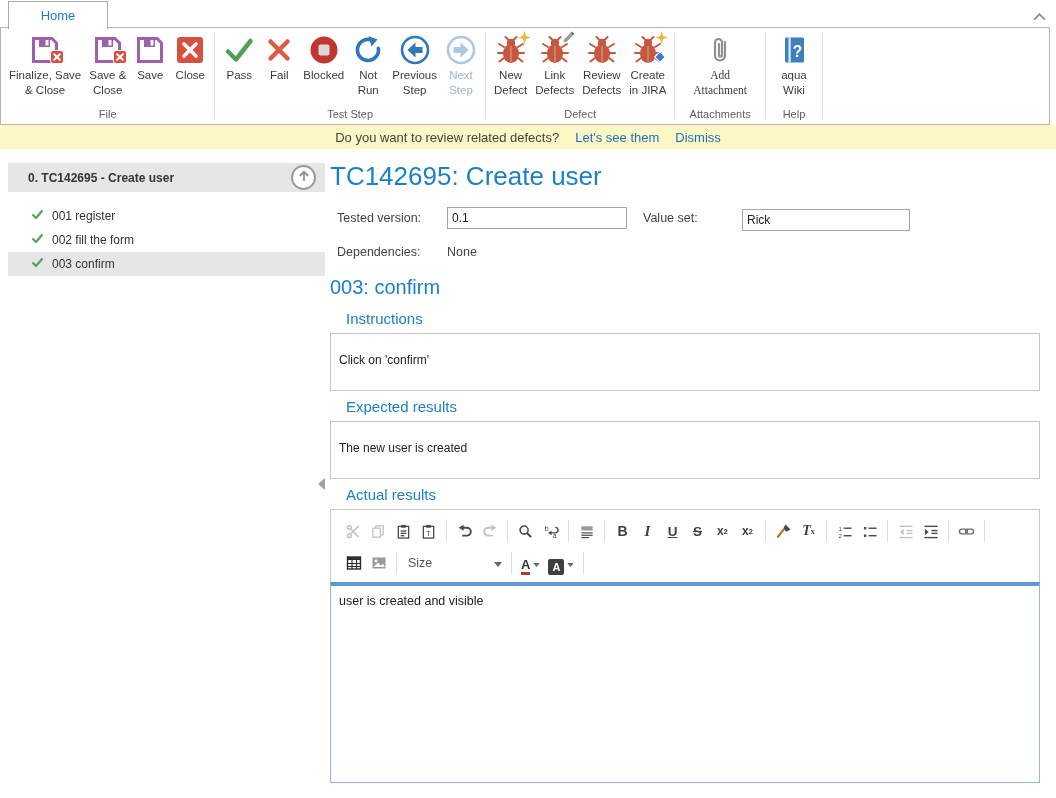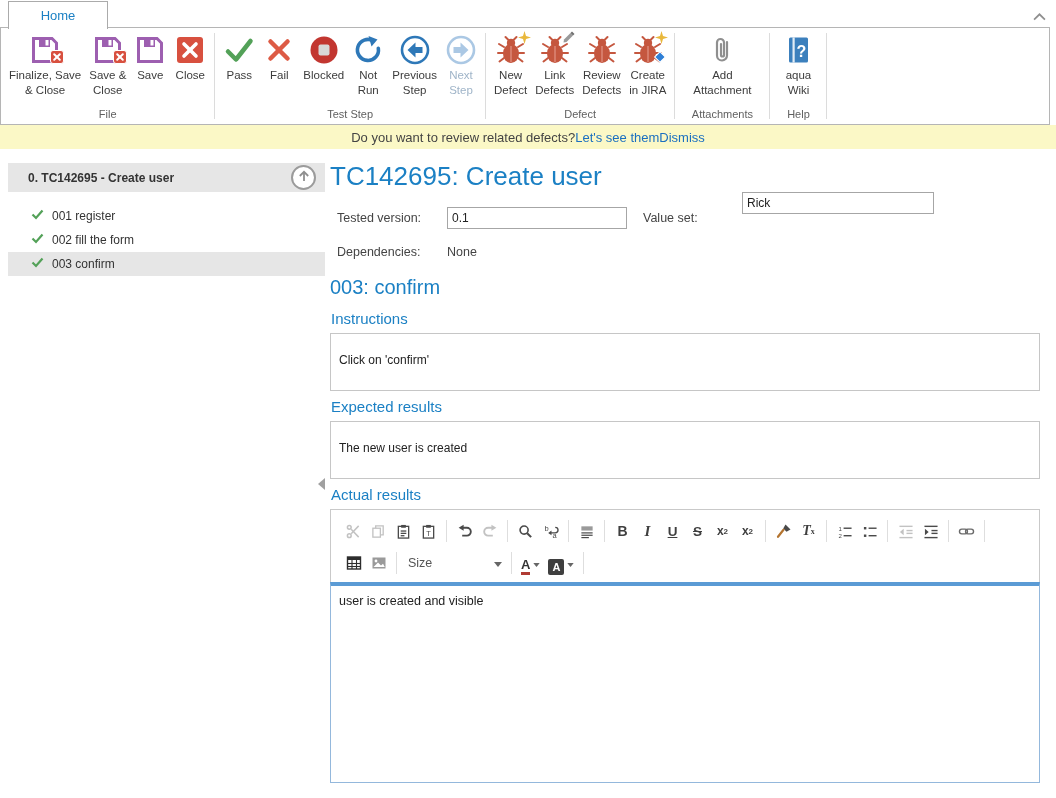--- a/index.html
+++ b/index.html
@@ -23,21 +23,21 @@
   .rsep { width:1px; background:#dcdcdc; margin:5px 0 5px 0; }
   .rbtn { display:flex; flex-direction:column; align-items:center;
     padding:3px 4px 0 4px; min-width:38px; cursor:pointer; }
   .rbtn .rlabel { font-size:11.5px; color:#3c3c3c; line-height:1.3; text-align:center; margin-top:2px; }
   .rbtn.disabled .rlabel { color:#9fb4c8; }
   .ricon { position:relative; width:32px; height:32px; display:block; }
   .badge { position:absolute; right:-3px; bottom:-2px; }
 
   
   .notif { height:24px; background:var(--notification-bg);
-    display:flex; align-items:center; justify-content:center; 
+    display:flex; align-items:center; justify-content:center; gap:16px;
     font-size:13px; color:#444; }
   .notif a { color:var(--link-blue); text-decoration:none; cursor:pointer;text-align:center; }
 
   
   .content { position:relative; width:1056px; height:648px; background:#fff; }
 
   
   .sidebar { position:absolute; left:8px; top:14px; width:317px; }
   .sb-header { position:relative; background:var(--selection-gray); height:29px;
     display:flex; align-items:center; padding-left:20px;
@@ -55,21 +55,21 @@
     border-top:6px solid transparent; border-bottom:6px solid transparent;
     border-right:7px solid #a0a0a0; cursor:pointer; }
 
   
   .main { position:absolute; left:330px; top:0; width:711px; height:640px; }
   .page-title { position:absolute; left:0; top:12px; font-size:26px; color:var(--accent-blue); font-weight:400; }
   .f-label { position:absolute; font-size:12.5px; color:#444; }
   .f-input { position:absolute; height:22px; border:1px solid #a6a6a6; background:#fff;
     font-size:12px; color:#222; padding:0 4px; font-family:"Liberation Sans",sans-serif; }
   .step-title { position:absolute; left:0; top:127px; font-size:20px; color:var(--accent-blue); font-weight:400; }
-  .sec-label { position:absolute; left:1px; font-size:15px; color:var(--accent-blue); font-weight:400; }
+  .sec-label { position:absolute; left:16px; font-size:15px; color:var(--accent-blue); font-weight:400; }
   .ro-box { position:absolute; left:0; width:710px; height:58px; border:1px solid #c6c6c6;
     background:#fff; font-size:12px; color:#222; padding:19px 8px 0 8px; }
 
   
   .editor { position:absolute; left:0; top:360px; width:710px; }
   .ed-toolbar { border:1px solid #c9c9c9; border-bottom:none; background:#fff; padding:5px 10px 3px 10px; }
   .tb-row { display:flex; align-items:center; height:32px; }
   .tb-btn { min-width:25px; height:24px; display:flex; align-items:center; justify-content:center;
     cursor:pointer; color:#3f3f3f; }
   .tb-sep { width:1px; height:22px; background:#dedede; margin:0 5px; }
@@ -315,21 +315,21 @@
         </span>
         <span class="rlabel"><span>Create</span><br><span>in JIRA</span></span>
       </div>
     </div>
     <div class="rgroup-label">Defect</div>
   </div>
   <div class="rsep"></div>
 
   <div class="rgroup">
     <div class="rbtns" style="justify-content:center;">
-      <div class="rbtn" style="padding:3px 14px 0 14px;">
+      <div class="rbtn" style="padding:3px 14px 0 14px;font-family:Liberation Serif, serif;">
         <span class="ricon">
           <svg width="32" height="32" viewBox="0 0 32 32">
               <path d="M21 8 v13.5 a5 5 0 0 1 -10 0 V8.5 a3.5 3.5 0 0 1 7 0 v12.5 a1.5 1.5 0 0 1 -3 0 V10" fill="none" stroke="#8f8f8f" stroke-width="2.2" stroke-linecap="round"></path>
             </svg>
         </span>
         <span class="rlabel"><span>Add</span><br><span>Attachment</span></span>
       </div>
     </div>
     <div class="rgroup-label">Attachments</div>
   </div>
@@ -396,21 +396,21 @@
   </div>
 
   <div class="splitter"></div>
 
   <div class="main">
     <div class="page-title">TC142695: Create user</div>
 
     <span class="f-label" style="left:7px; top:62px;">Tested version:</span>
     <input class="f-input" style="left: 117px; top: 58px; width: 180px;" value="0.1">
     <span class="f-label" style="left:313px; top:62px;">Value set:</span>
-    <input class="f-input" style="left: 412px; top: 43px; width: 192px;" value="Rick">
+    <input class="f-input" style="left: 412px; top: 60px; width: 168px;" value="Rick">
     <span class="f-label" style="left:7px; top:96px;">Dependencies:</span>
     <span class="f-label" style="left:117px; top:96px;">None</span>
 
     <div class="step-title">003: confirm</div>
 
     <div class="sec-label" style="top:161px;">Instructions</div>
     <div class="ro-box" style="top:184px;">
       <span>Click on 'confirm'</span>
     </div>
 

